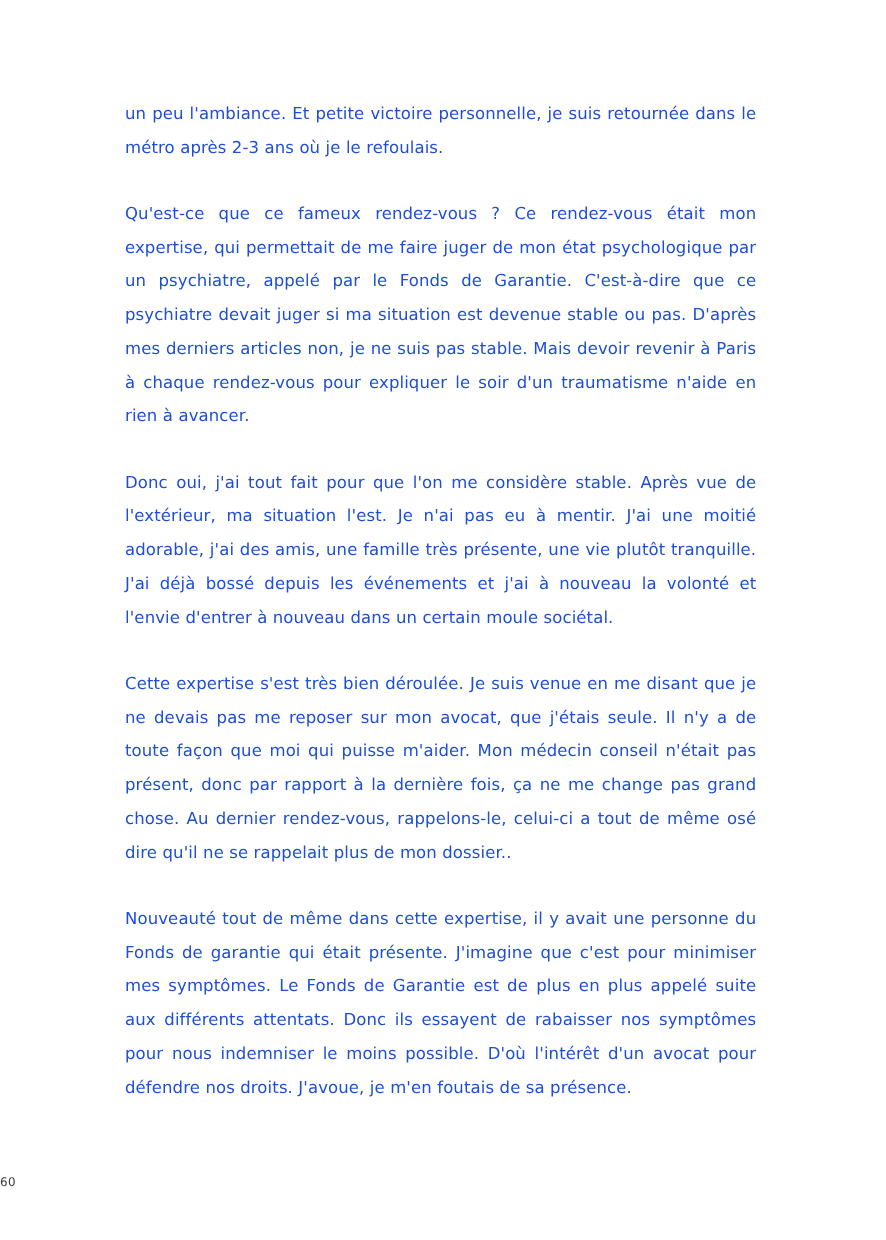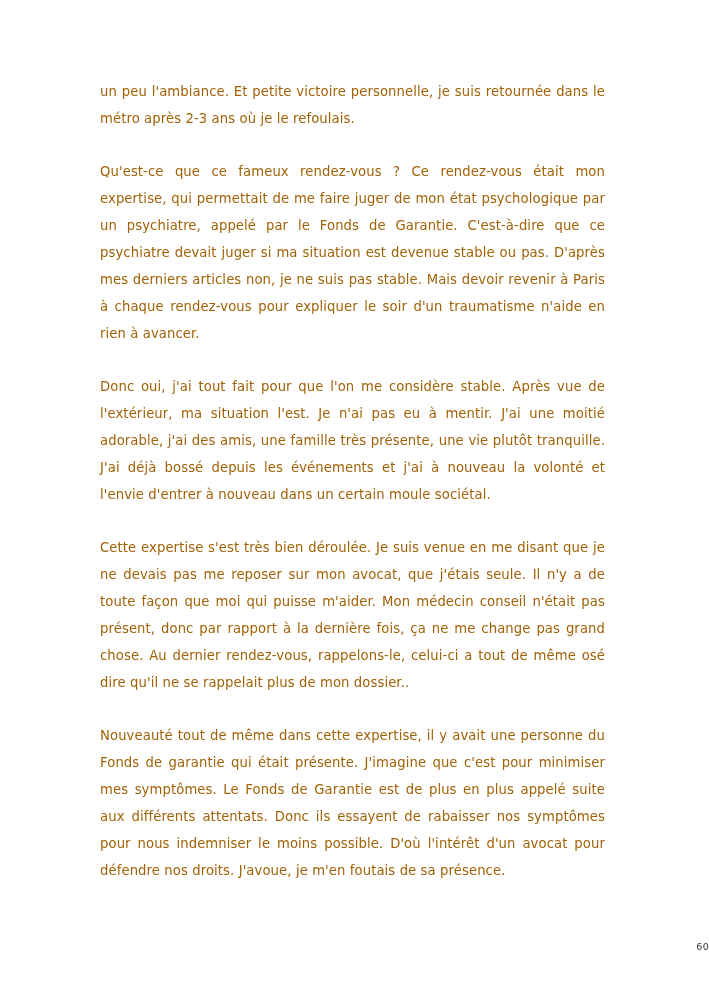--- a/index.html
+++ b/index.html
@@ -22,32 +22,32 @@
   }
   .body-text {
     width: 505px;
   }
   .para {
     margin: 0 0 26px 0;
     font-size: 13.2px;
     line-height: 27px;
     text-align: justify;
     text-justify: inter-word;
-    color: #a16207;
+    color: #1d4ed8;
     letter-spacing: 0.1px;
   }
   .para:last-child {
     margin-bottom: 0;
   }
   .page-number {
     position: absolute;
     left: 0;
     right: 0;
     top: 941px;
-    text-align: right;
+    text-align: left;
     font-size: 9.5px;
     color: #3a3a3a;
     letter-spacing: 0.3px;
   }
 </style>
 </head>
 <body>
 
 <div class="page">
   <div class="body-text">

